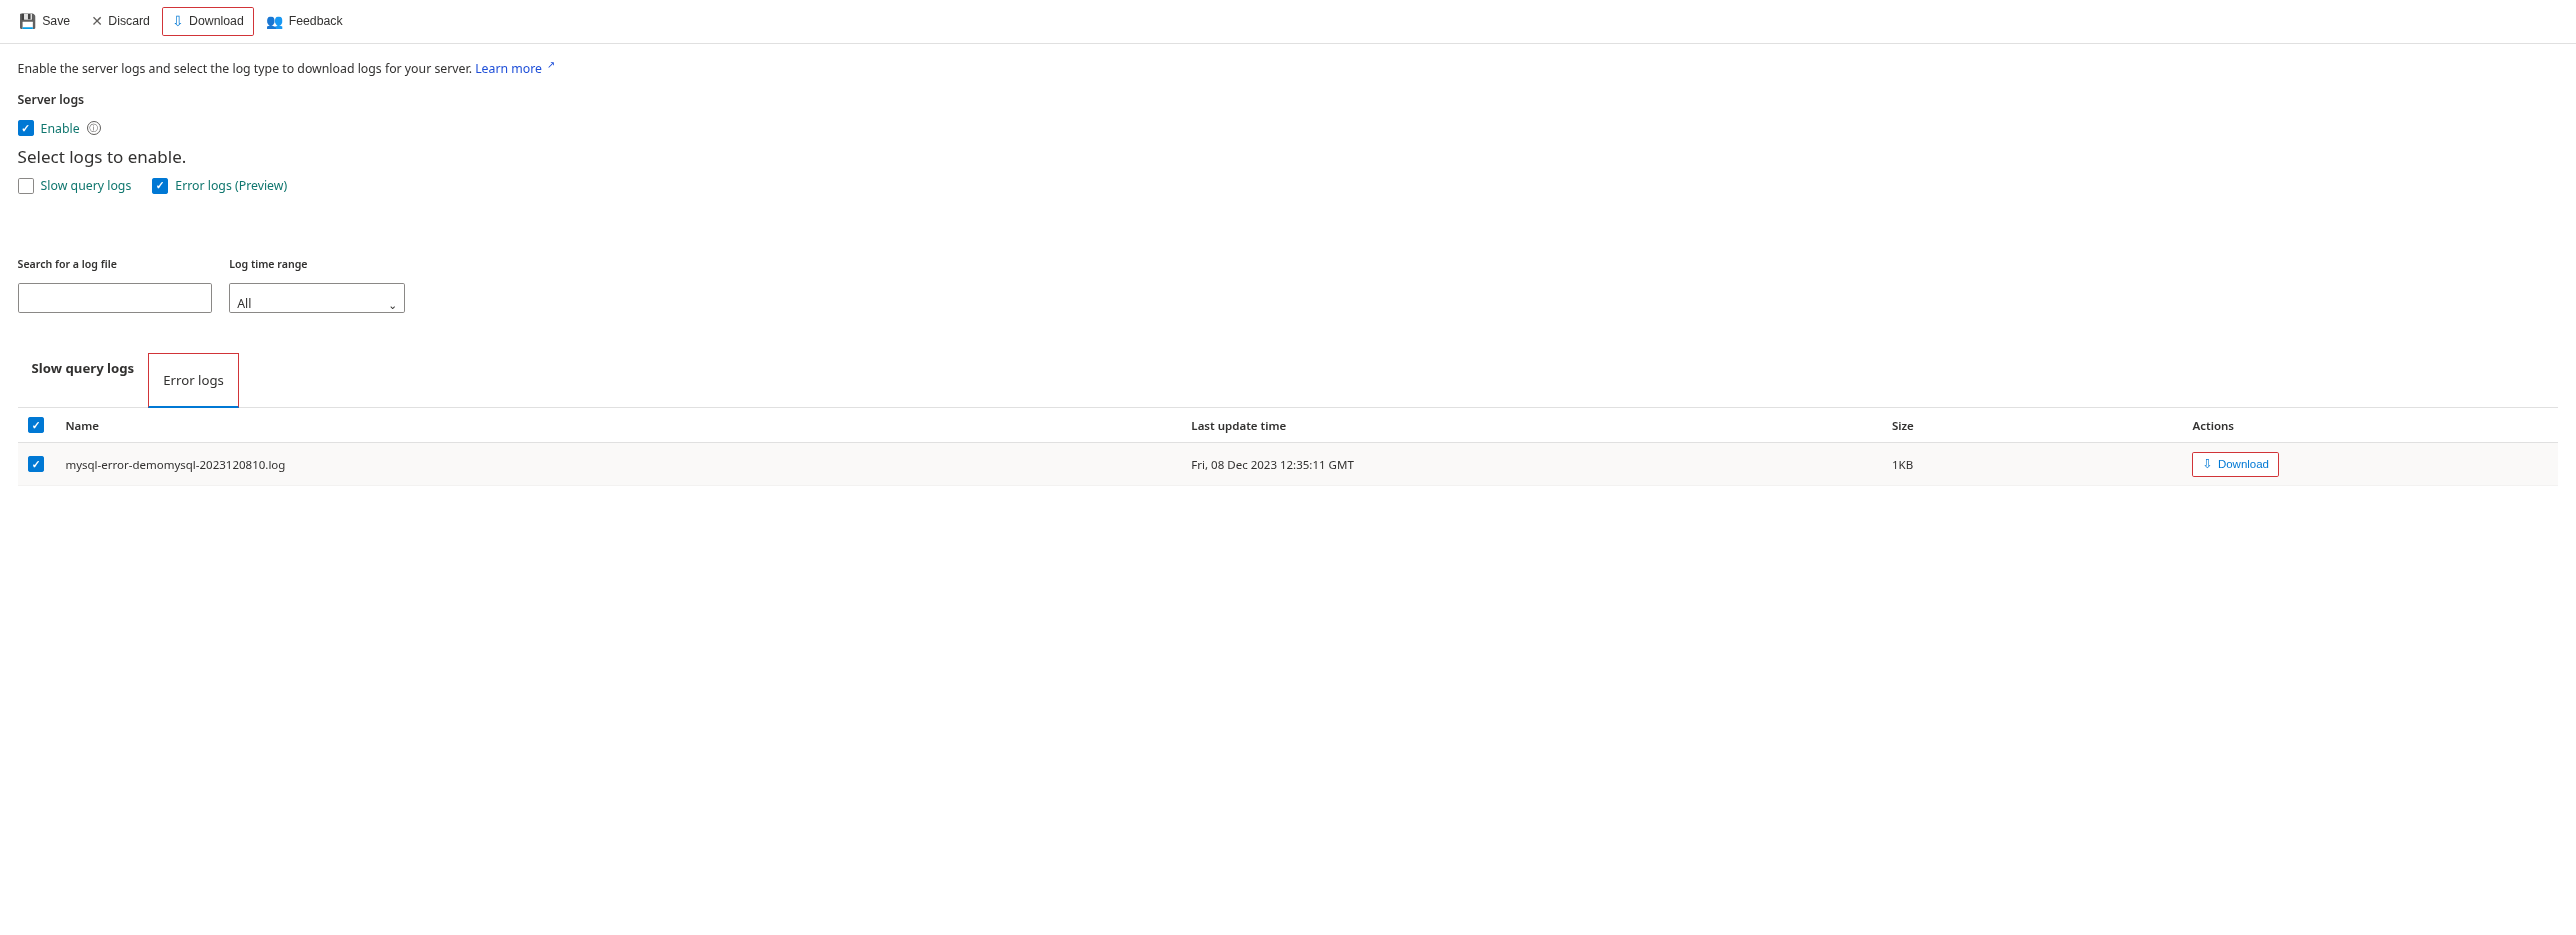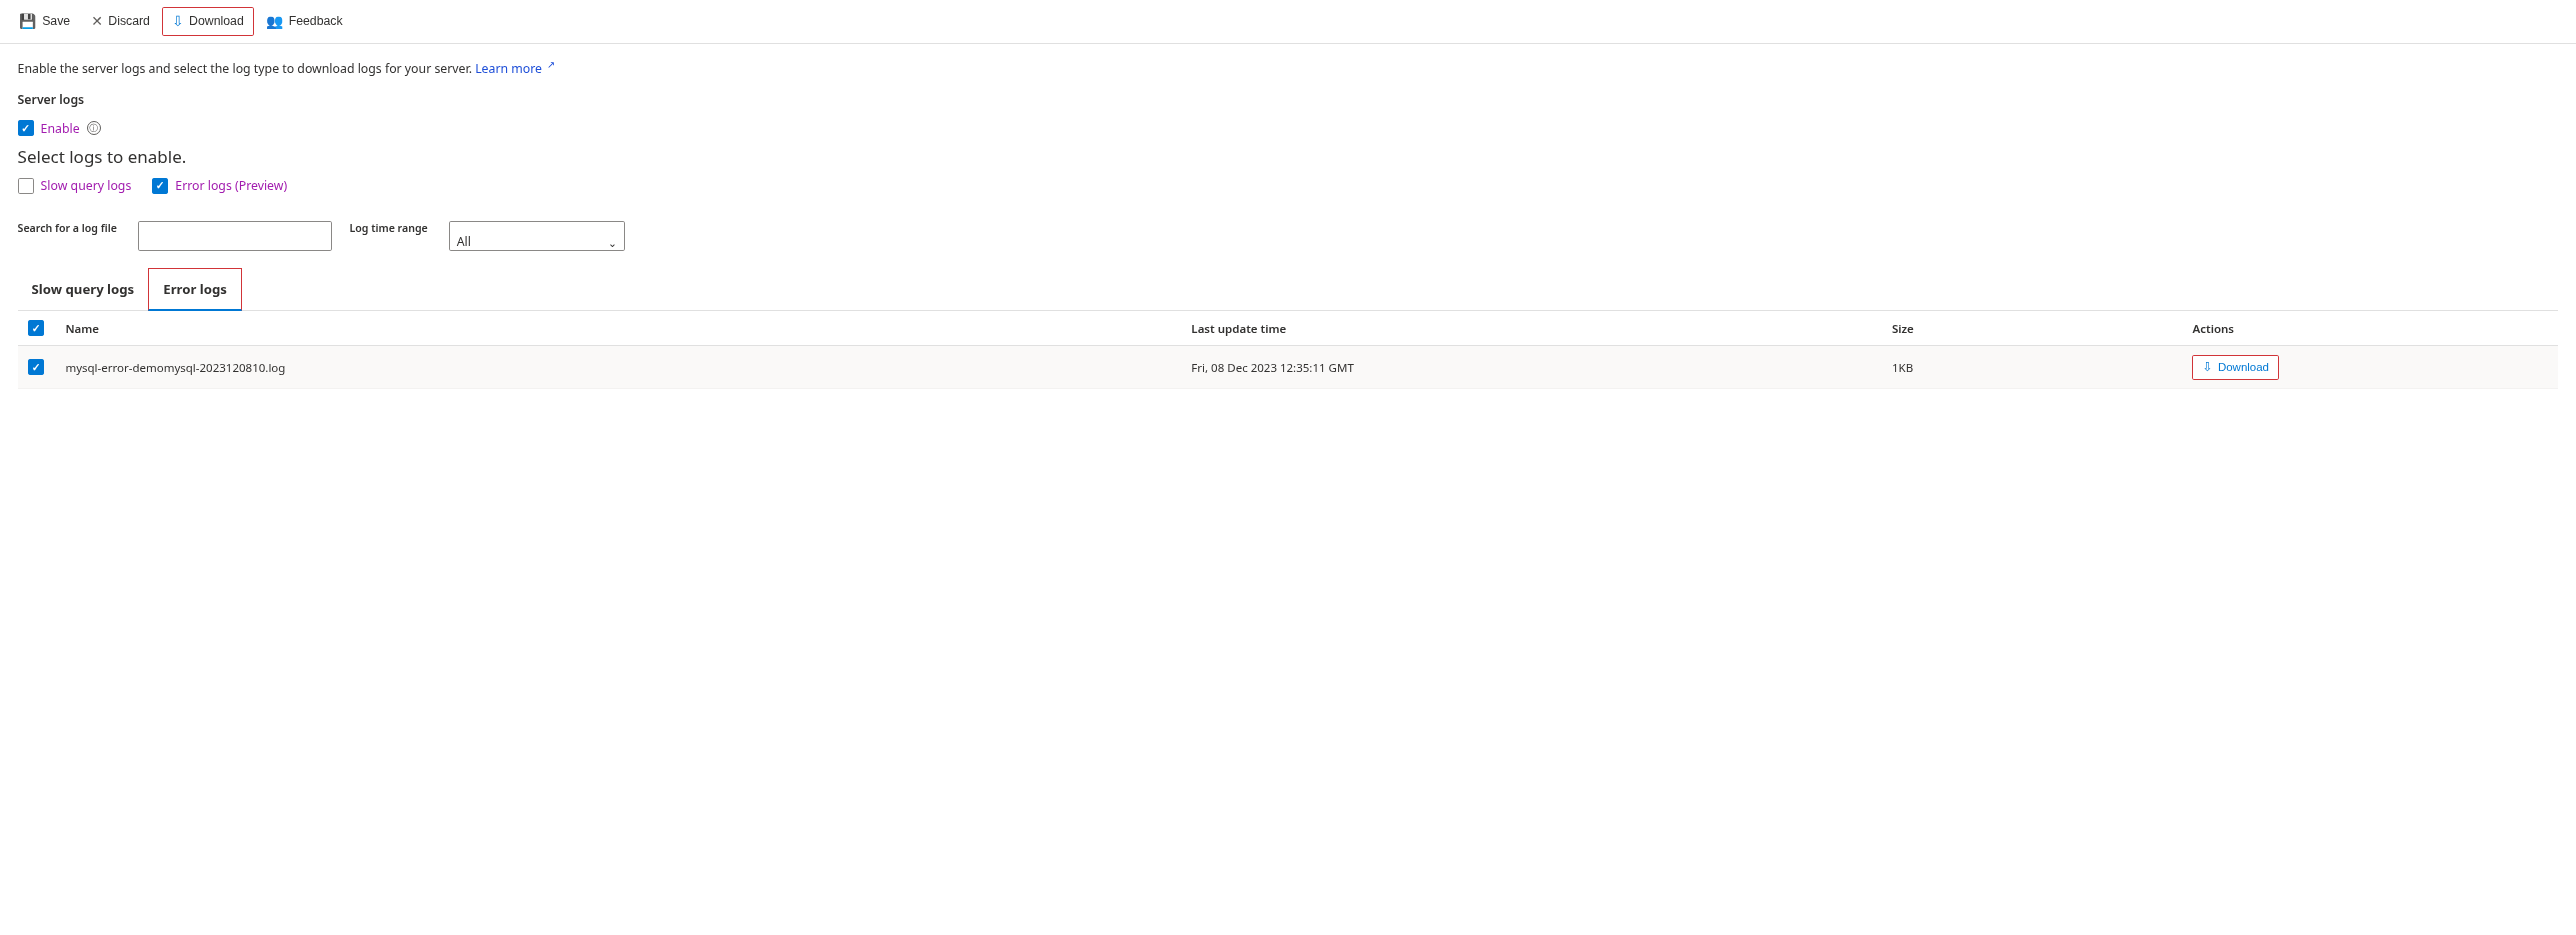--- a/index.html
+++ b/index.html
@@ -89,21 +89,21 @@
       border: 1.8px solid #8a8886;
     }
     .checkbox-custom .checkmark {
       color: #fff;
       font-size: 10.6px;
       font-weight: bold;
       line-height: 1;
     }
     .checkbox-label {
       font-size: 12.3px;
-      color: #a21caf;
+      color: #0f766e;
     }
     .info-icon {
       display: inline-flex;
       align-items: center;
       justify-content: center;
       width: 14px;
       height: 14px;
       border-radius: 50%;
       border: 0.9px solid #605e5c;
       color: #605e5c;
@@ -126,22 +126,23 @@
 
     
     .filter-row {
       display: flex;
       align-items: flex-end;
       gap: 17.6px;
       margin-bottom: 17.6px;
     }
     .filter-group {
       display: flex;
-      flex-direction: row;
-      gap: 21px;
+      flex-direction: column;
+      gap: 12px;
+      margin-top: 36px;
     }
     .filter-label {
       font-size: 10.6px;
       font-weight: 600;
       color: #323130;
     }
     .search-input {
       width: 194px;
       height: 30px;
       border: 0.9px solid #8a8886;
@@ -320,21 +321,21 @@
         <span>All</span>
         <span class="dropdown-arrow">⌄</span>
       </div>
     </div>
   </div>
 
   <div class="tabs-row">
     <div class="tab inactive">
       <span>Slow query logs</span>
     </div>
-    <div class="tab" style="border: 1.8px solid #d13438; border-bottom: 2.6px solid #0078d4; margin-bottom: -0.9px; padding: 11px 14px; font-size:13.2px; font-weight:700; color:#323130; cursor:pointer;">
+    <div class="tab" style="border: 1.8px solid #d13438; border-bottom: 2.6px solid #0078d4; margin-bottom: -0.9px; padding: 17px 14px; font-size:13.2px; font-weight:400; color:#323130; cursor:pointer;margin-top:23px;">
       <span>Error logs</span>
     </div>
   </div>
 
   <table class="log-table">
     <thead>
       <tr>
         <th class="th-checkbox">
           <div class="checkbox-custom">
             <span class="checkmark">✓</span>

